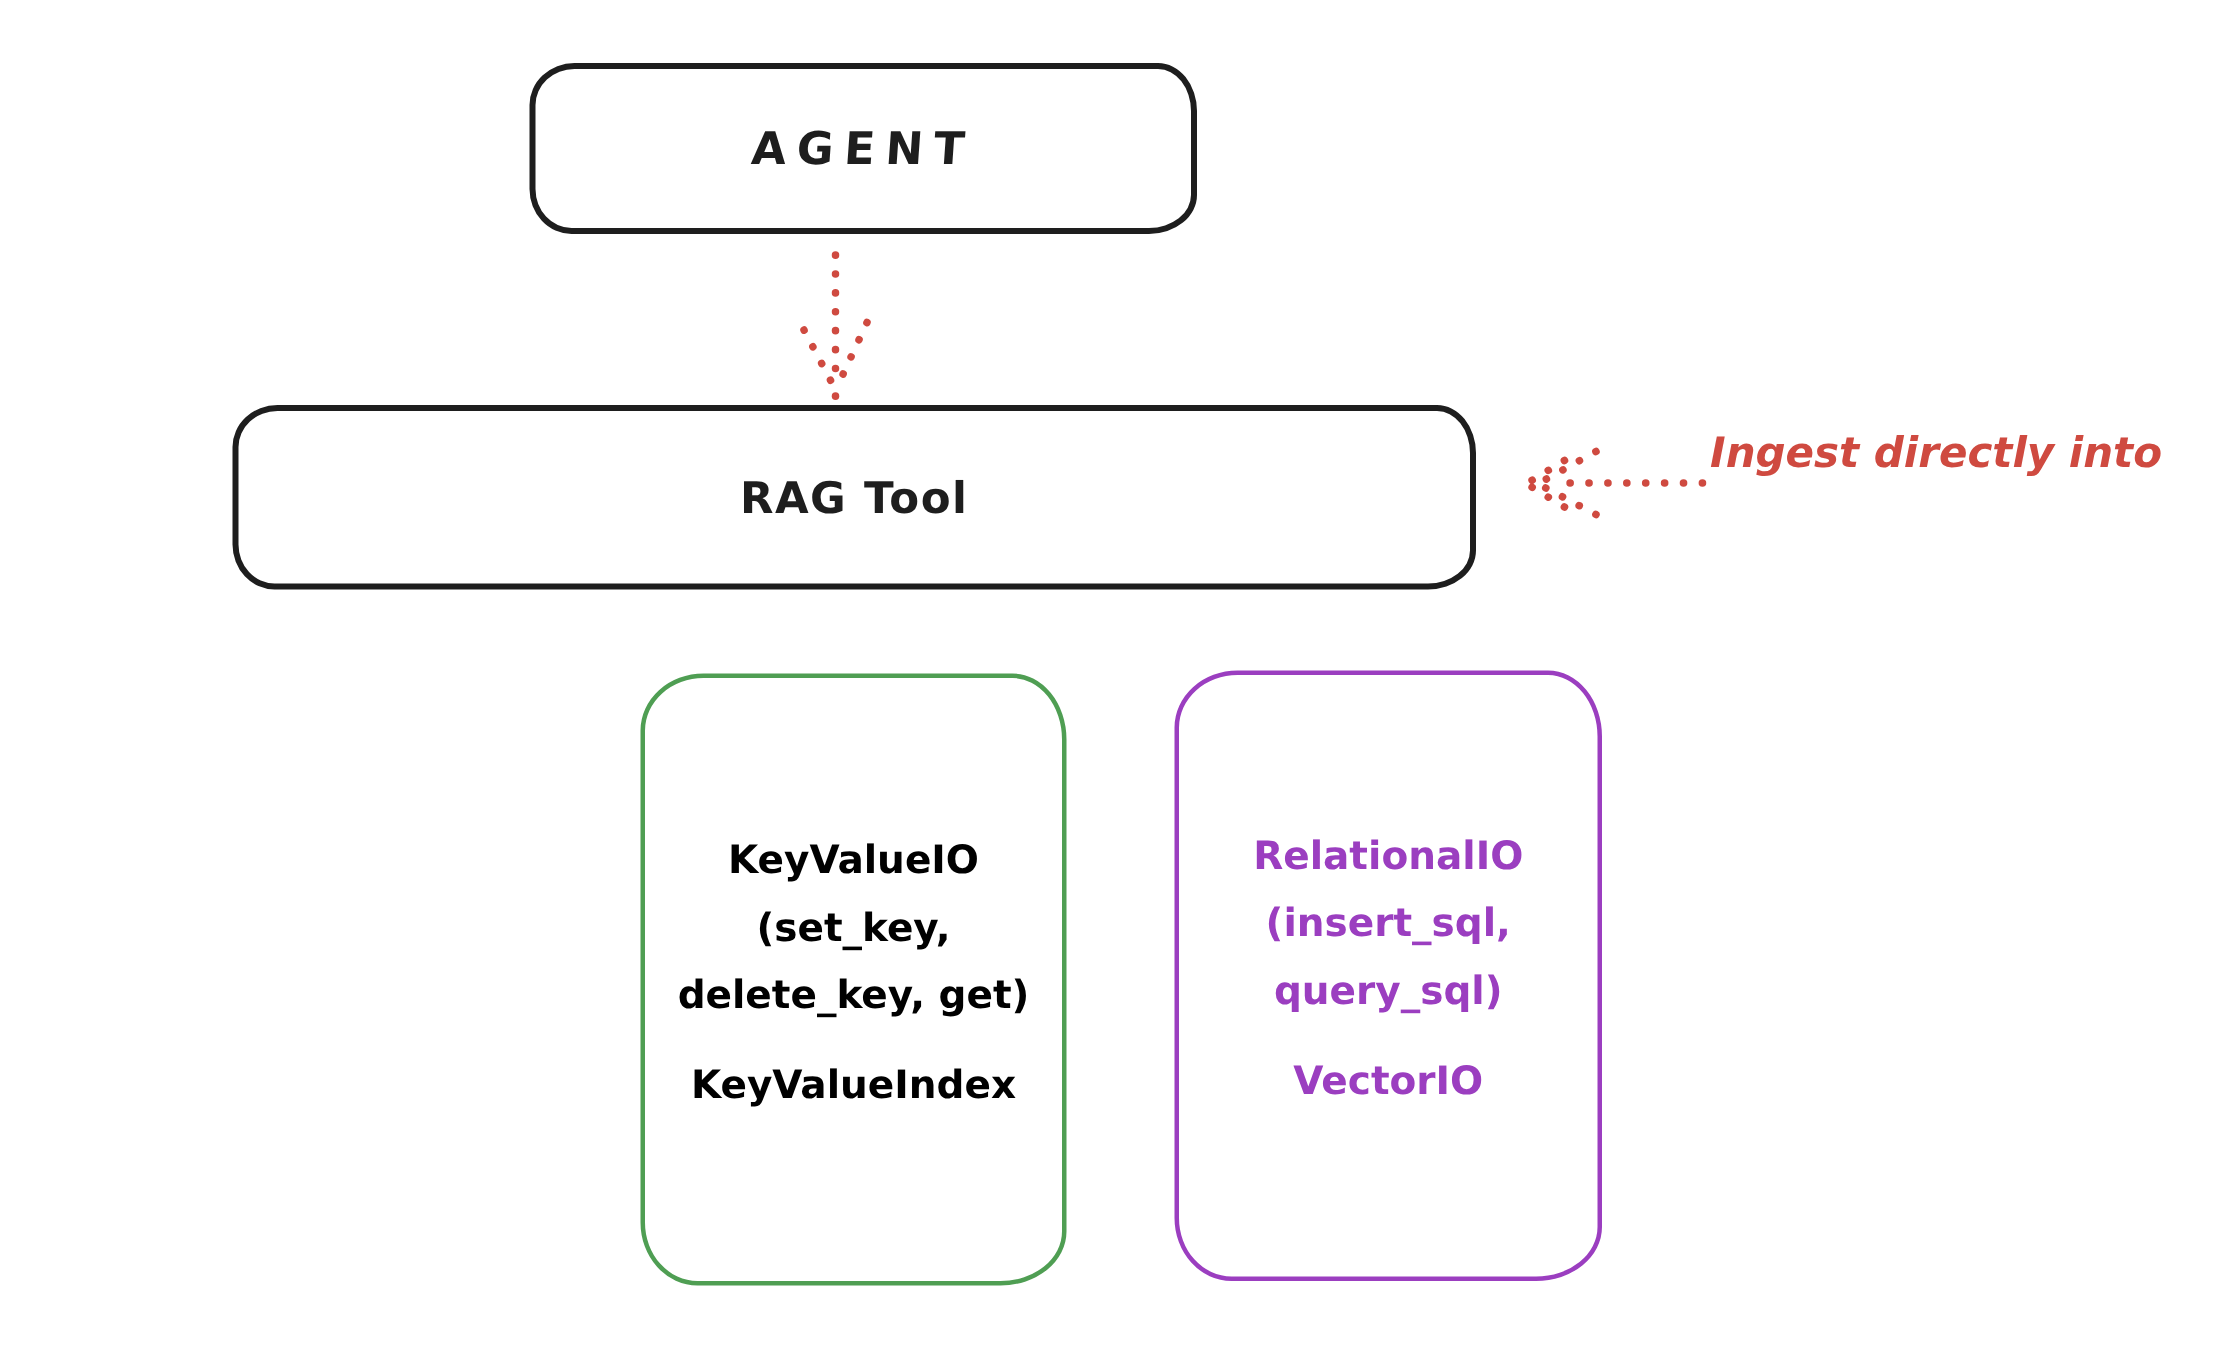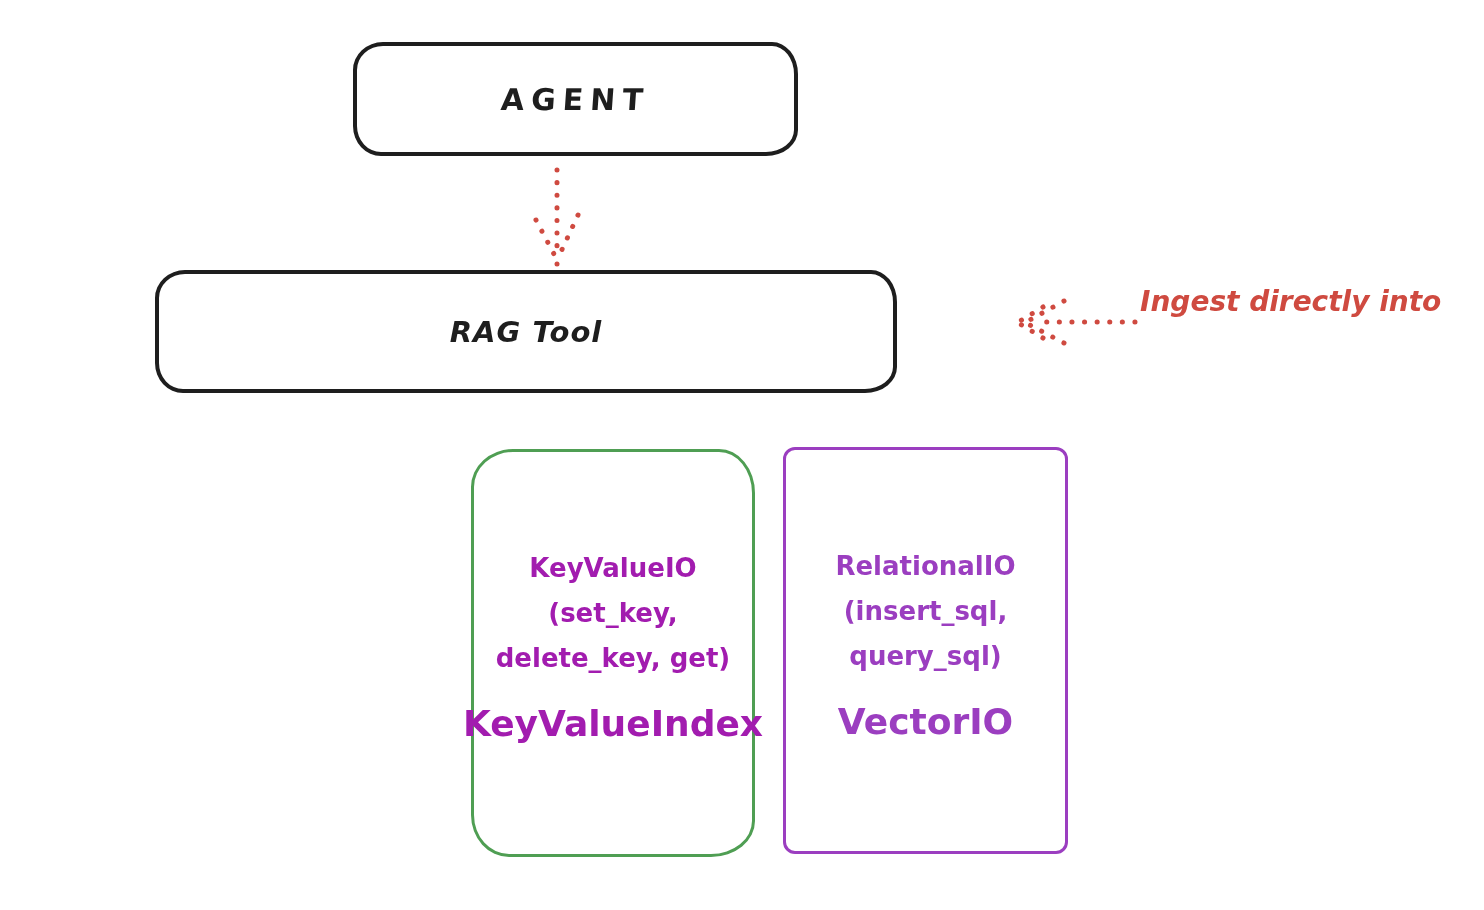--- a/index.html
+++ b/index.html
@@ -29,24 +29,24 @@
   }
   .box-black {
     border: 4px solid #1e1e1e;
     border-radius: 30px 26px 32px 28px / 28px 32px 26px 30px;
   }
   .box-backend {
     border: 3.5px solid currentColor;
     border-radius: 42px 36px 44px 38px / 38px 44px 36px 42px;
   }
   .agent-box   { left: 353px; top: 42px;  width: 445px; height: 114px; }
-  .rag-box     { left: 155px; top: 270px; width: 742px; height: 123px; font-style: italic; }
+  .rag-box     { left: 155px; top: 270px; width: 829px; height: 123px; }
   .vector-box     { left: 70px;  top: 452px; width: 299px; height: 416px; }
   .keyvalue-box   { left: 427px; top: 449px; width: 284px; height: 408px; }
-  .relational-box { left: 783px; top: 447px; width: 285px; height: 407px; border-radius: 12px; }
+  .relational-box { left: 783px; top: 447px; width: 285px; height: 407px; }
 
   .agent-label {
     color: #1e1e1e;
     font-size: 30px;
     font-weight: 700;
     letter-spacing: 7px;
     transform: skewX(-4deg);
   }
   .rag-label {
     color: #1e1e1e;
@@ -55,21 +55,21 @@
     letter-spacing: 1px;
   }
   .io-text {
     white-space: pre-line;
     font-size: 26px;
     font-weight: 600;
     line-height: 45px;
     transform: translateY(-8px);
   }
   .index-label {
-    font-size: 36px;
+    font-size: 26px;
     font-weight: 600;
     margin-top: 22px;
     transform: translateY(-8px);
   }
   .annotation {
     position: absolute;
     left: 1140px;
     top: 283px;
     width: 330px;
     text-align: left;
@@ -112,21 +112,21 @@
 
   <div class="box box-black rag-box" style="border-color: rgb(30, 30, 30);">
     <span class="rag-label">RAG Tool</span>
   </div>
 
   <div class="annotation" style="color: rgb(207, 74, 64);">
     <div>Ingest directly into</div>
   </div>
 
 
-  <div class="box box-backend keyvalue-box" style="color: #a21caf; border-color: rgb(79, 158, 83); margin-left: 44px;">
+  <div class="box box-backend keyvalue-box" style="color: #000000; border-color: rgb(79, 158, 83);">
     <div class="io-text">KeyValueIO
 (set_key,
 delete_key, get)</div>
     <div class="index-label">KeyValueIndex</div>
   </div>
 
   <div class="box box-backend relational-box" style="color: rgb(155, 62, 192); border-color: rgb(155, 62, 192);">
     <div class="io-text">RelationalIO
 (insert_sql,
 query_sql)</div>

